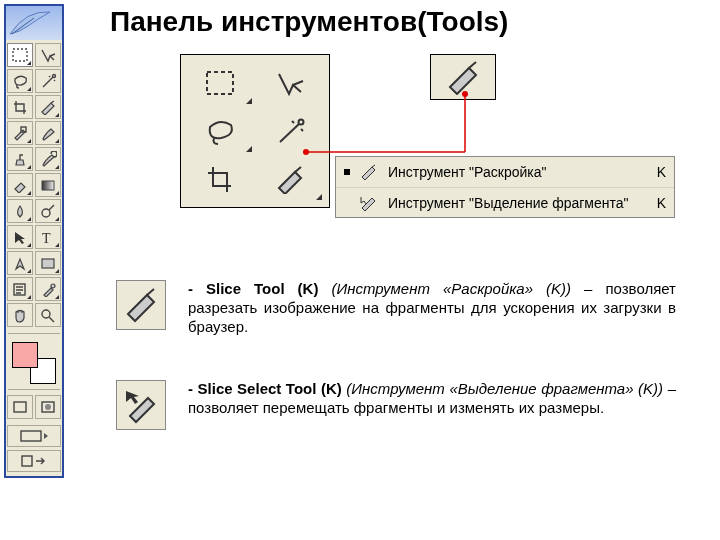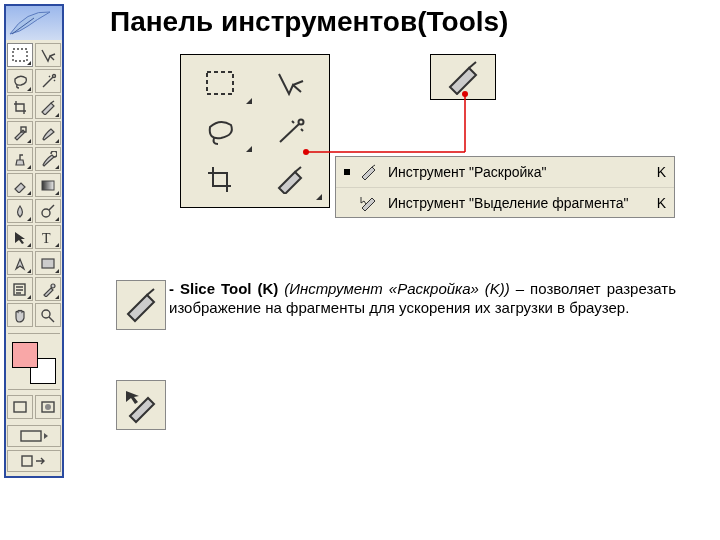--- a/index.html
+++ b/index.html
@@ -126,21 +126,21 @@
   }
   
   .connector{
     position:absolute; left:300px; top:76px;
     width:180px; height:90px;
     pointer-events:none;
   }
   
   .desc-block{
     position:absolute;
-    display:flex; gap:3px; align-items:flex-start;
+    display:flex; gap:22px; align-items:flex-start;
   }
   .desc1{ left:116px; top:280px; width:560px;}
   .desc2{ left:116px; top:380px; width:560px;}
   .desc-icon{
     width:50px; height:50px;
     border:1px solid #888; background:#ece9d8;
     display:flex;align-items:center;justify-content:center;
     flex-shrink:0;
   }
   .desc-text{
@@ -448,13 +448,16 @@
   </div>
 </div>
 
 <div class="desc-block desc2">
   <div class="desc-icon">
     <svg width="40" height="38">
         <path d="M9 30 L27 12 L33 18 L15 36 Z" fill="#ccc" stroke="#333" stroke-width="2"></path>
         <path d="M5 5 L5 16 L10 12 L14 18 L17 16 L13 11 L18 10 Z" fill="#333"></path>
       </svg>
   </div>
+  <div class="desc-text">
+    <span class="bold">- Slice Select Tool (K)</span><span class="ital"> (Инструмент «Выделение фрагмента» (K))</span><span> – позволяет перемещать фрагменты и изменять их размеры.</span>
+  </div>
 </div>
 
 </body></html>

